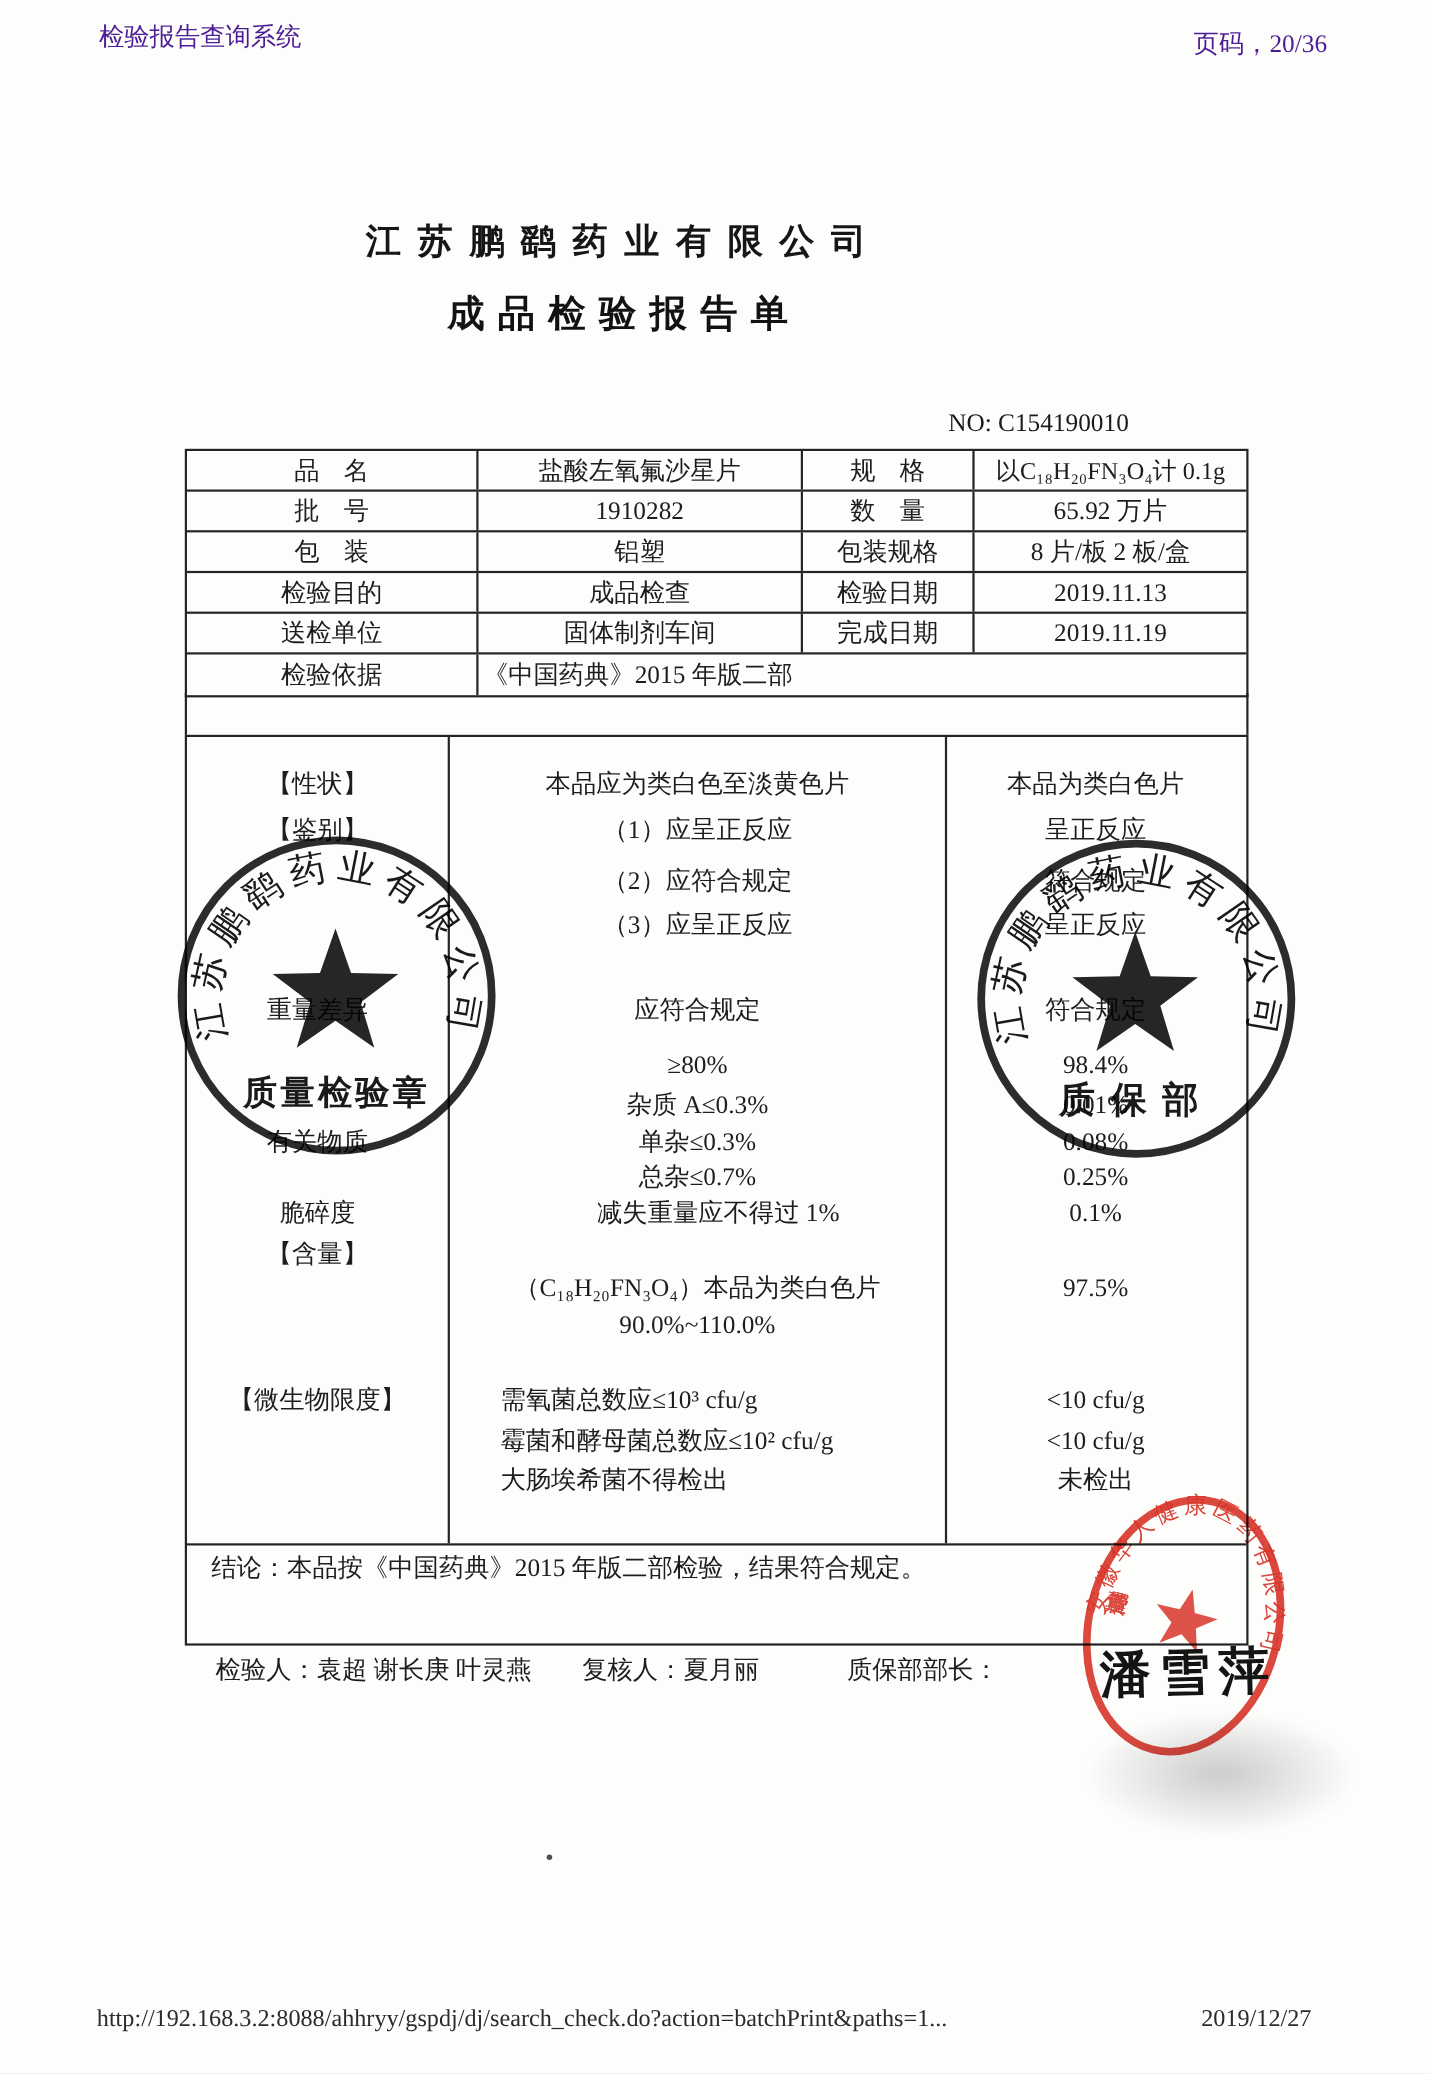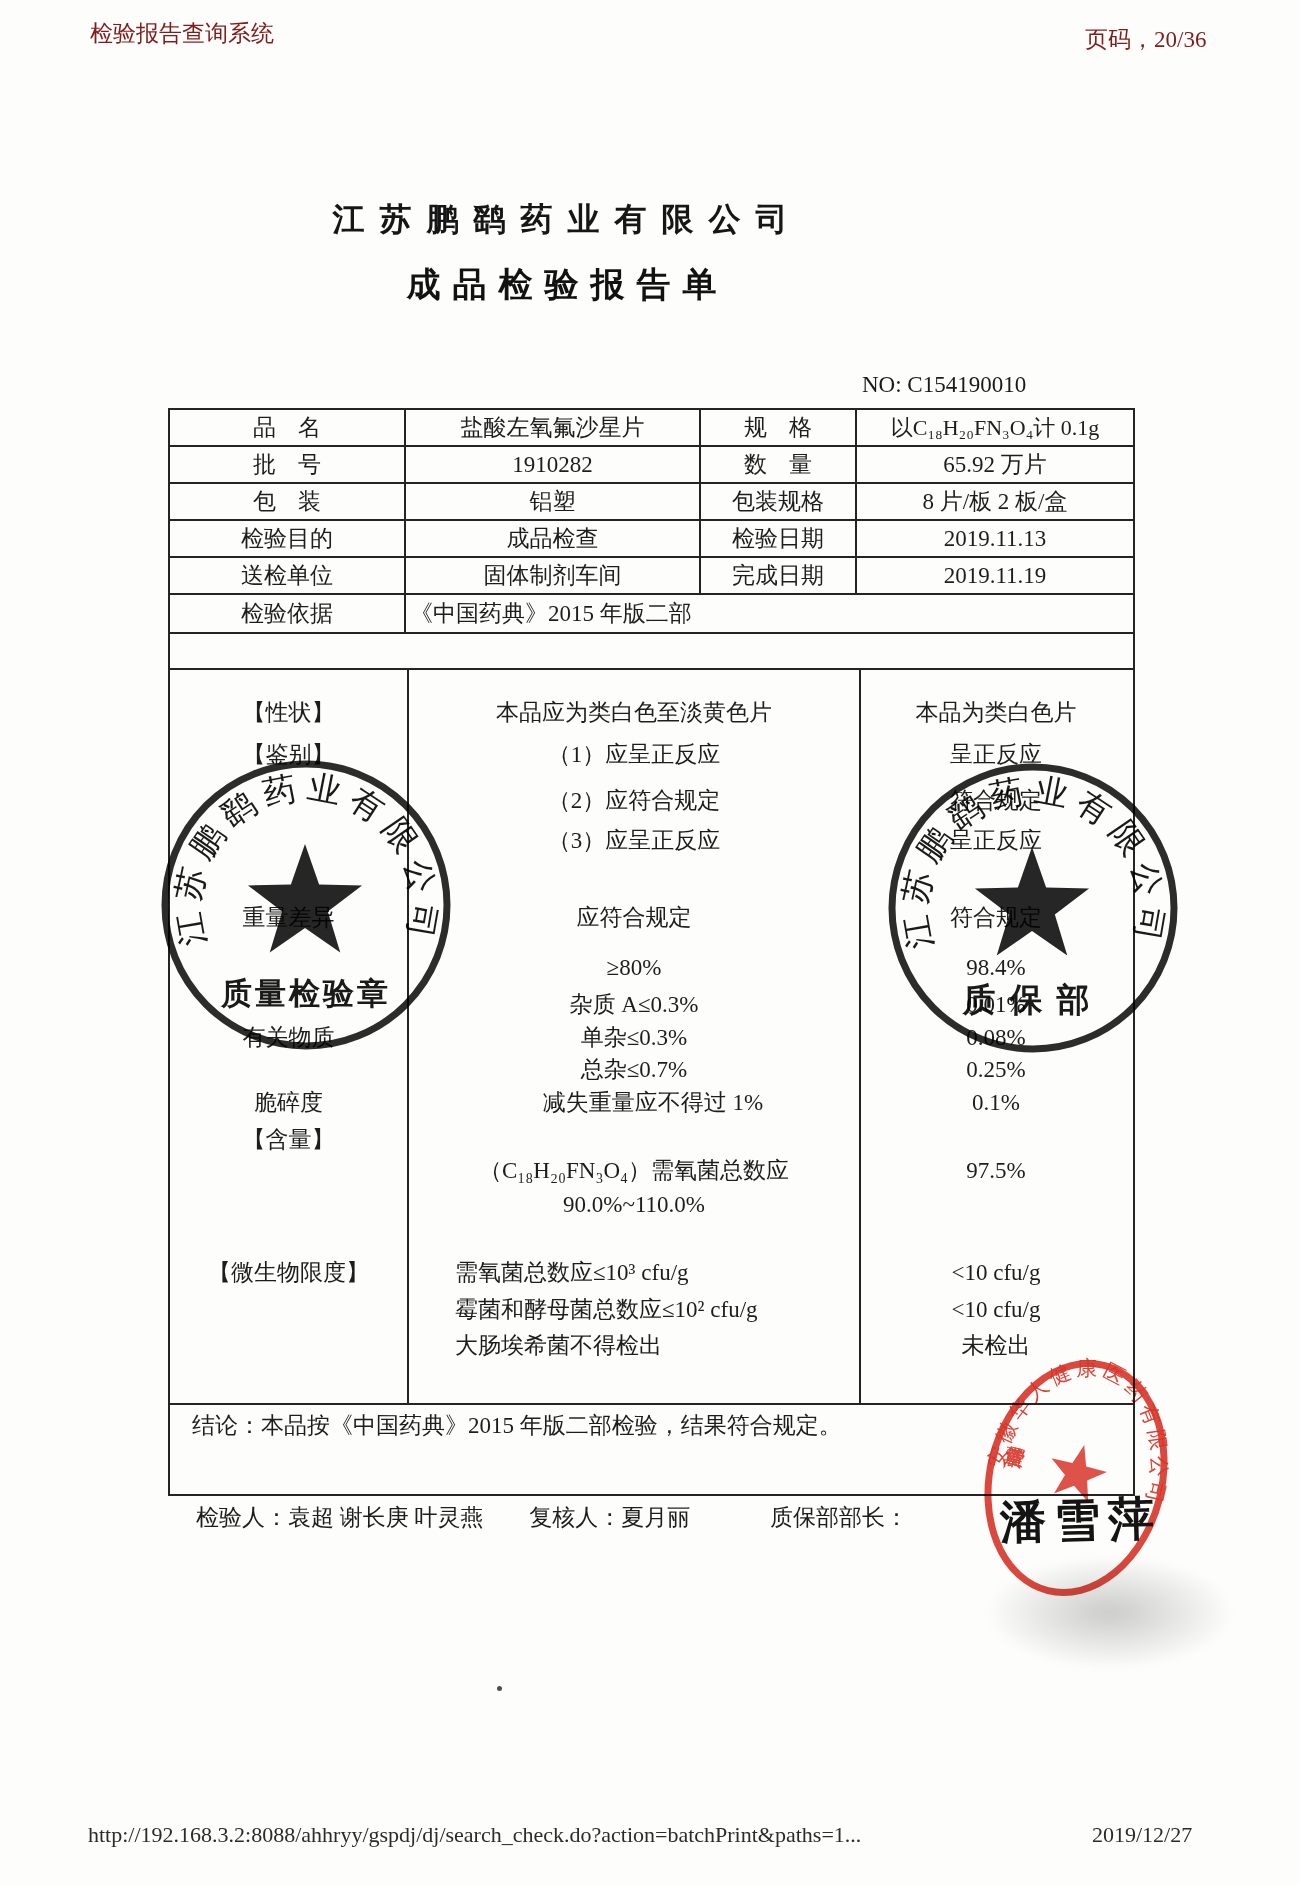--- a/index.html
+++ b/index.html
@@ -2,39 +2,39 @@
 <html><head>
 <meta charset="utf-8">
 <style>
   html,body{margin:0;padding:0;background:#e9e9e9;}
   #page{position:relative;width:1300px;height:1885px;margin:0 auto;background:#fdfdfb;
         font-family:"Liberation Serif","DejaVu Serif",serif;color:#1d1d1d;overflow:hidden;}
   .abs{position:absolute;}
   .nowrap{white-space:nowrap;}
 
   
-  .hdr{font-size:23px;color:#7f1d1d;}
+  .hdr{font-size:23px;color:#4c1d95;}
   .ftr{font-size:22px;color:#2b2b2b;}
 
   
   .company-title{left:0;top:198px;width:1135px;text-align:center;
     font-family:"Liberation Sans","DejaVu Sans",sans-serif;font-weight:bold;
     font-size:32px;letter-spacing:15px;color:#161616;}
   .report-title{left:0;top:262px;width:1135px;text-align:center;
     font-family:"Liberation Sans","DejaVu Sans",sans-serif;font-weight:bold;
     font-size:34px;letter-spacing:12px;color:#121212;}
   .report-no{left:862px;top:372px;font-size:23px;color:#1a1a1a;}
 
   
   #info-table{left:168px;top:408px;width:967px;border:2px solid #242424;box-sizing:border-box;}
   .t1row{display:flex;height:37px;border-bottom:2px solid #242424;box-sizing:border-box;}
   .t1row:last-child{border-bottom:none;}
   .t1c{box-sizing:border-box;border-right:2px solid #242424;display:flex;align-items:center;
        justify-content:center;font-size:23px;white-space:nowrap;}
-  .w1{width:236px;}.w2{width:295px;}.w3{width:156px;}.w4{flex:1;border-right:none;}
+  .w1{width:265px;}.w2{width:295px;}.w3{width:156px;}.w4{flex:1;border-right:none;}
   .spanv{flex:1;border-right:none;justify-content:flex-start;padding-left:4px;}
   .wide{letter-spacing:22px;padding-left:22px;}
 
   
   #gap-strip{left:168px;top:630px;width:967px;height:38px;border-left:2px solid #242424;
     border-right:2px solid #242424;box-sizing:border-box;}
 
   
   #result-table{left:168px;top:668px;width:967px;height:828px;border:2px solid #242424;box-sizing:border-box;}
   #rhead{display:flex;height:45px;border-bottom:2px solid #242424;box-sizing:border-box;}
@@ -132,21 +132,21 @@
       <span class="ln col2" style="top:28px;">本品应为类白色至淡黄色片</span>
       <span class="ln col2" style="top:70px;">（1）应呈正反应</span>
       <span class="ln col2" style="top:116px;">（2）应符合规定</span>
       <span class="ln col2" style="top:156px;">（3）应呈正反应</span>
       <span class="ln col2" style="top:233px;">应符合规定</span>
       <span class="ln col2" style="top:283px;">≥80%</span>
       <span class="ln col2" style="top:320px;">杂质 A≤0.3%</span>
       <span class="ln col2" style="top:353px;">单杂≤0.3%</span>
       <span class="ln col2" style="top:385px;">总杂≤0.7%</span>
       <span class="ln col2" style="top:418px;margin-left:19px;">减失重量应不得过 1%</span>
-      <span class="ln col2" style="top:486px;">（C₁₈H₂₀FN₃O₄）需氧菌总数应</span>
+      <span class="ln col2" style="top:486px;">（C₁₈H₂₀FN₃O₄）本品为类白色片</span>
       <span class="ln col2" style="top:520px;">90.0%~110.0%</span>
       <span class="ln col2 leftal" style="top:588px;">需氧菌总数应≤10³ cfu/g</span>
       <span class="ln col2 leftal" style="top:625px;">霉菌和酵母菌总数应≤10² cfu/g</span>
       <span class="ln col2 leftal" style="top:661px;">大肠埃希菌不得检出</span>
 
       <span class="ln col3" style="top:28px;">本品为类白色片</span>
       <span class="ln col3" style="top:70px;">呈正反应</span>
       <span class="ln col3" style="top:116px;">符合规定</span>
       <span class="ln col3" style="top:156px;">呈正反应</span>
       <span class="ln col3" style="top:233px;">符合规定</span>

